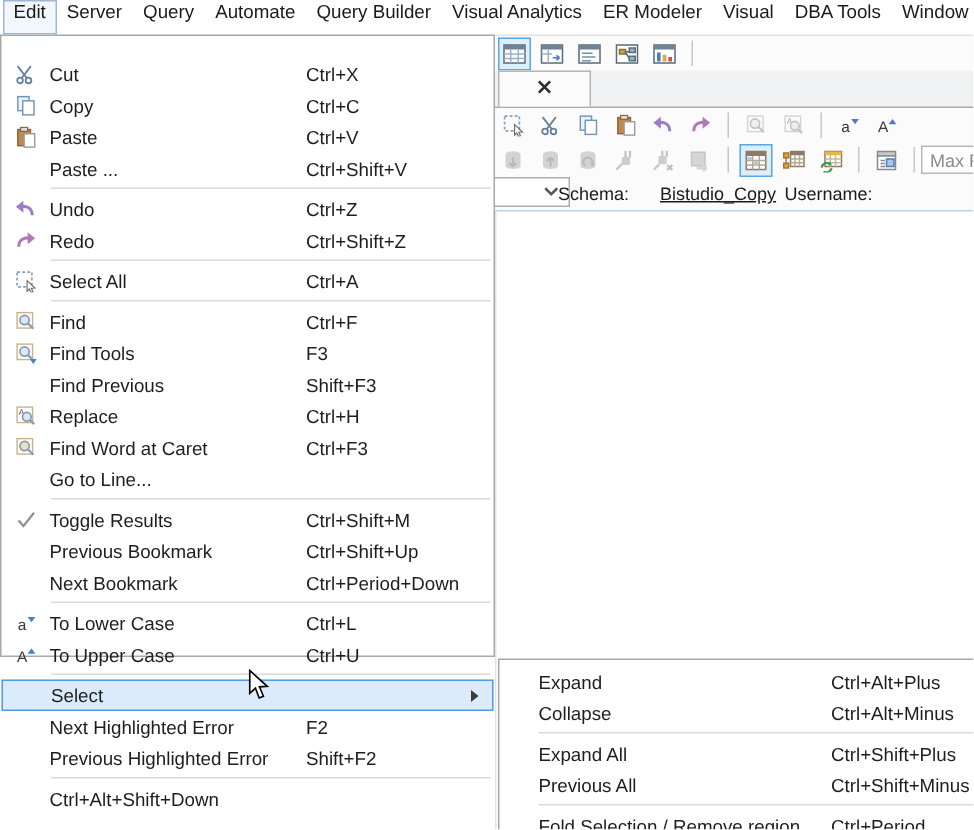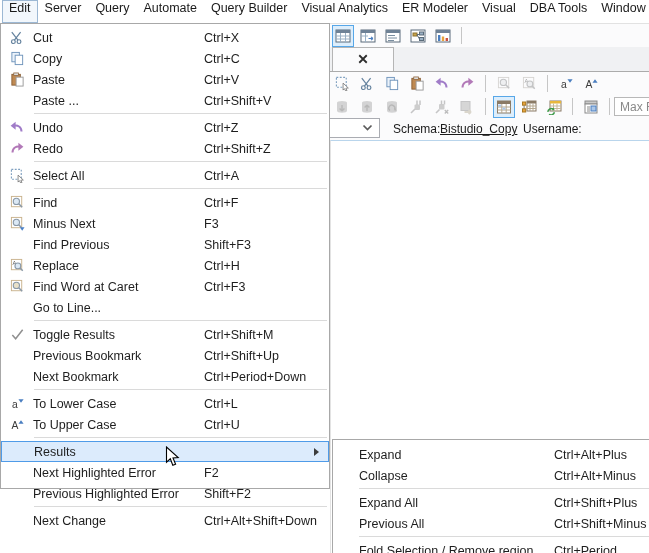--- a/index.html
+++ b/index.html
@@ -34,29 +34,29 @@
   .tab{width:62px;height:24px;background:#fbfbfc;border:1px solid #b5b5b5;border-bottom:none;
        display:flex;align-items:center;justify-content:center;box-sizing:border-box;}
 
   
   .ctxrow{position:absolute;top:118px;left:0;right:0;height:22px;background:#fbfbfc;
           font-size:12px;color:#1a1a1a;}
   .combo{position:absolute;left:298px;top:0;width:82px;height:20px;background:#fff;
          border:1px solid #aaacb2;display:flex;align-items:center;justify-content:flex-end;
          padding-right:6px;box-sizing:border-box;}
   .ctx-label{position:absolute;top:4px;white-space:nowrap;}
-  .lbl-schema{left:393px;} .val-schema{left:440px;text-decoration:underline;} .lbl-user{left:523px;}
+  .lbl-schema{left:372px;} .val-schema{left:440px;text-decoration:underline;} .lbl-user{left:523px;}
 
   
   .doc{position:absolute;top:140px;left:330px;right:0;bottom:0;background:#fff;
        border-top:1px solid #b9d5ec;border-left:1px solid #e3e3e3;}
 
   
-  .menu-panel{position:absolute;top:23px;left:0;width:330px;height:466px;background:#fff;
-              border:1px solid #a8a8a8;box-sizing:border-box;padding-top:3px;z-index:20;
+  .menu-panel{position:absolute;top:23px;left:0;width:330px;height:415px;background:#fff;
+              border:1px solid #a8a8a8;box-sizing:border-box;padding-top:15px;z-index:20;
               font-size:12.5px;color:#1e1e1e;}
   .mi{height:21px;display:flex;align-items:center;position:relative;box-sizing:border-box;white-space:nowrap;}
   .mi-icon{width:32px;display:flex;align-items:center;justify-content:center;flex:none;}
   .mi-label{flex:none;width:171px;overflow:hidden;}
   .mi-short{flex:1;}
   .mi.hl{background:#dcebfc;border:1px solid #4f9be8;}
   .sub-arrow{position:absolute;right:9px;top:6px;width:0;height:0;
              border-left:5px solid #3c3c3c;border-top:4px solid transparent;border-bottom:4px solid transparent;}
   .menu-sep{height:1px;background:#dadada;margin:2px 2px 3px 33px;}
 
@@ -432,21 +432,21 @@
   </div>
       <div class="mi">
     <span class="mi-icon">
           <svg viewBox="0 0 16 16" width="15" height="15">
             <rect x="1.5" y="1.5" width="11" height="11" fill="none" stroke="#c9b28c"></rect>
             <circle cx="6.8" cy="6.8" r="3.3" fill="#dce9f5" stroke="#8a99a8" stroke-width="1.2"></circle>
             <line x1="9.3" y1="9.3" x2="12" y2="12" stroke="#8a99a8" stroke-width="1.6"></line>
             <polygon points="10.5,12 15.5,12 13,15.7" fill="#4a80c8"></polygon>
           </svg>
         </span>
-    <span class="mi-label">Minus Next</span>
+    <span class="mi-label">Find Tools</span>
     <span class="mi-short">F3</span>
   </div>
       <div class="mi">
     <span class="mi-icon"></span>
     <span class="mi-label">Find Previous</span>
     <span class="mi-short">Shift+F3</span>
   </div>
       <div class="mi">
     <span class="mi-icon">
           <svg viewBox="0 0 16 16" width="15" height="15">
@@ -511,38 +511,37 @@
             <text x="1.5" y="13" font-family="Liberation Sans" font-size="11" fill="#3a3a3a">A</text>
             <polygon points="9,7.2 14.5,7.2 11.75,3.5" fill="#4a7ec0"></polygon>
           </svg>
         </span>
     <span class="mi-label">To Upper Case</span>
     <span class="mi-short">Ctrl+U</span>
   </div>
       <div class="menu-sep"></div>
       <div class="mi hl">
     <span class="mi-icon"></span>
-    <span class="mi-label">Results</span>
+    <span class="mi-label">Select</span>
     <span class="mi-short"></span>
   <span class="sub-arrow"></span>
       </div>
       <div class="mi">
     <span class="mi-icon"></span>
     <span class="mi-label">Next Highlighted Error</span>
     <span class="mi-short">F2</span>
   </div>
       <div class="mi">
     <span class="mi-icon"></span>
     <span class="mi-label">Previous Highlighted Error</span>
     <span class="mi-short">Shift+F2</span>
   </div>
       <div class="menu-sep"></div>
       <div class="mi">
     <span class="mi-icon"></span>
-    <span class="mi-label">Next Change</span>
     <span class="mi-short">Ctrl+Alt+Shift+Down</span>
   </div>
     </div>
 
   <div class="submenu">
       <div class="mi">
     <span class="mi-icon"></span>
     <span class="mi-label">Expand</span>
     <span class="mi-short">Ctrl+Alt+Plus</span>
   </div>

